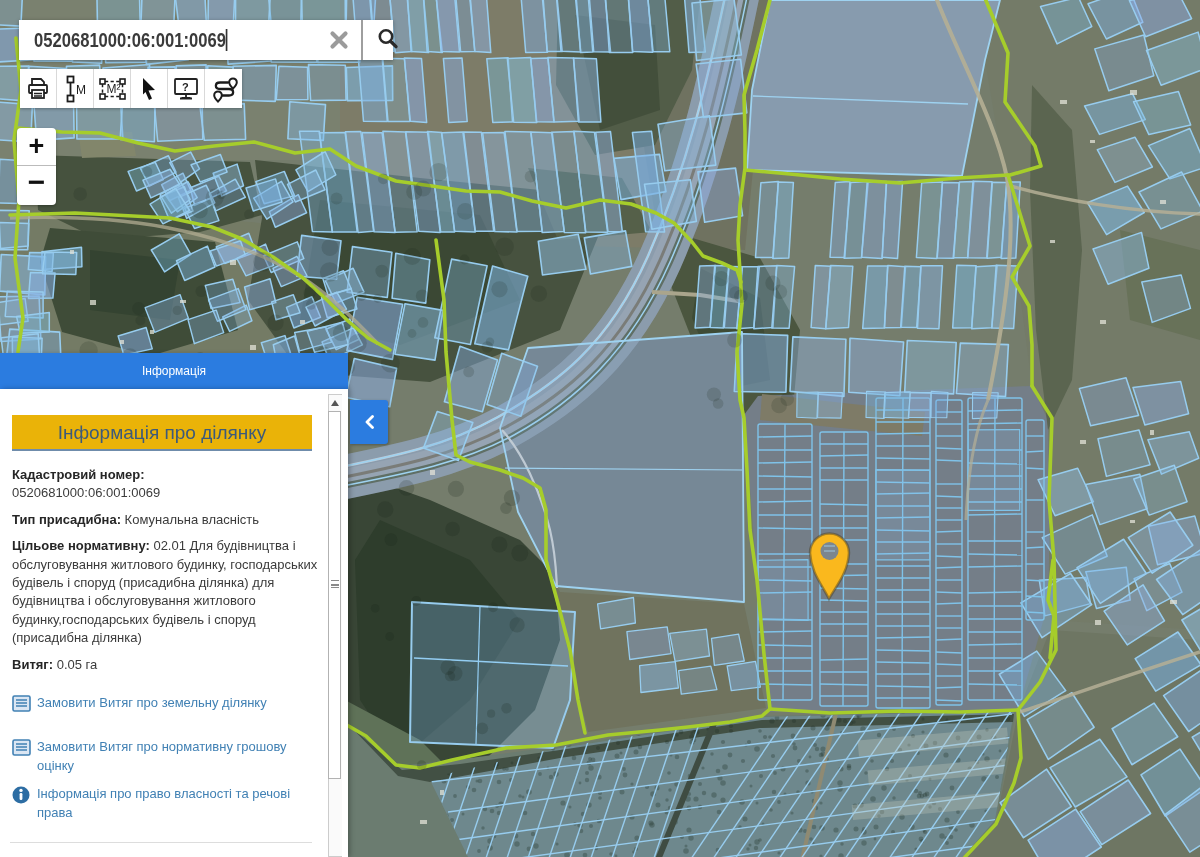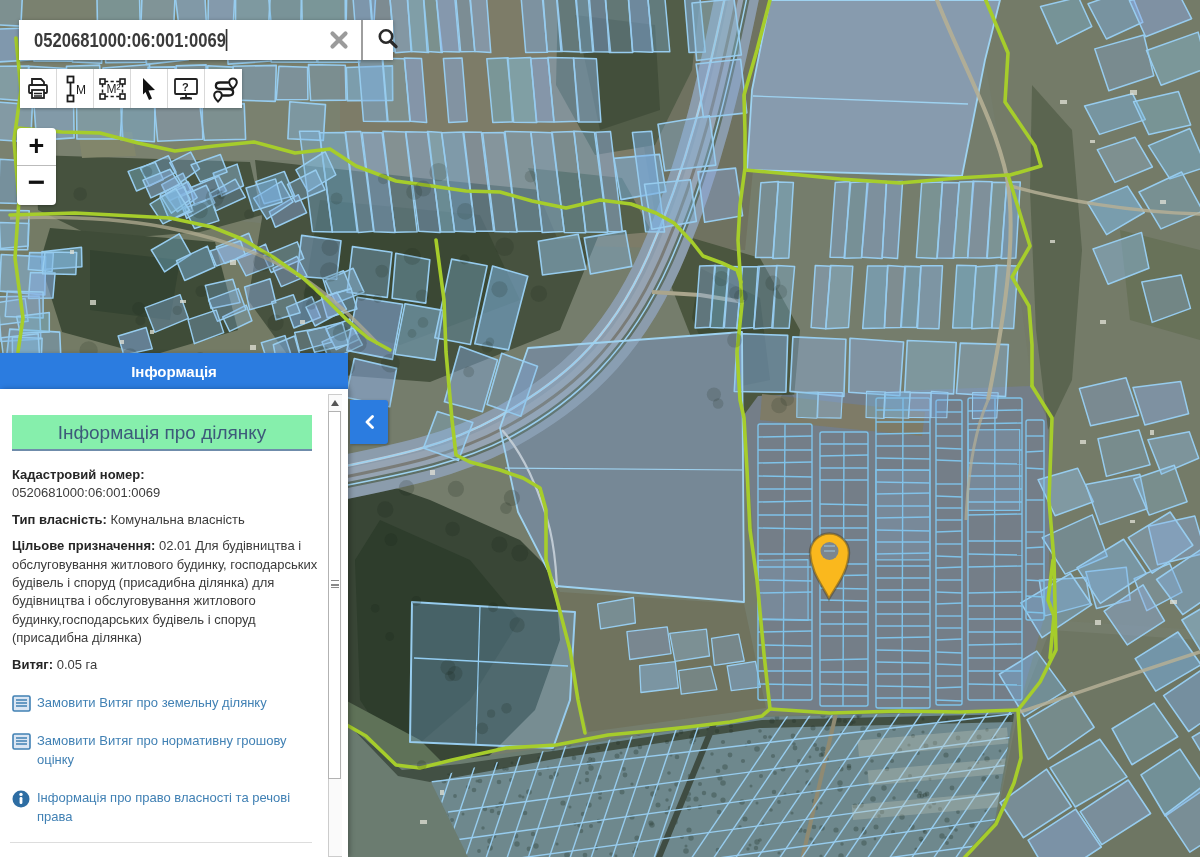--- a/index.html
+++ b/index.html
@@ -15,32 +15,32 @@
 
 #tbar{position:absolute;left:20px;top:69px;height:39px;background:#fff;box-shadow:0 1px 3px rgba(0,0,0,.3);display:flex}
 .tcell{width:37px;height:39px;border-right:1px solid #d9d9d9;display:flex;align-items:center;justify-content:center}
 .tcell:last-child{border-right:none}
 
 #zoom{position:absolute;left:17px;top:128px;width:39px;height:77px;background:#fff;border-radius:4px;box-shadow:0 1px 3px rgba(0,0,0,.3)}
 #zoom .zb{height:38px;display:flex;align-items:center;justify-content:center;font-size:27px;font-weight:700;color:#111}
 #zoom .zb:first-child{border-bottom:1px solid #bbb}
 #zoom .minus{font-size:30px;line-height:30px;padding-bottom:6px}
 
-#phead{position:absolute;left:0;top:353px;width:348px;height:36px;background:#2b7ce0;color:#fff;font-size:15px;font-weight:700;text-align:center;line-height:37px;box-shadow:0 1px 4px rgba(0,0,0,.3)}
+#phead{position:absolute;left:0;top:353px;width:348px;height:36px;background:#2b7ce0;color:#fff;font-size:12px;font-weight:400;text-align:center;line-height:37px;box-shadow:0 1px 4px rgba(0,0,0,.3)}
 #pbody{position:absolute;left:0;top:389px;width:348px;height:468px;background:#fff;box-shadow:2px 0 5px rgba(0,0,0,.28)}
 #collapse{position:absolute;left:350px;top:400px;width:38px;height:44px;background:#2b7ce0;border-radius:0 3px 3px 0;color:#fff;display:flex;align-items:center;justify-content:center;box-shadow:1px 1px 3px rgba(0,0,0,.3)}
 #collapse svg{display:block}
 
 #sbar{position:absolute;left:328px;top:394px;width:14px;height:463px;background:#fafafa;border:1px solid #ccc;border-right:none}
 #sthumb{position:absolute;left:328px;top:411px;width:13px;height:368px;background:#fff;border:1px solid #b2b2b2}
 #sgrip{position:absolute;left:331px;top:580px;width:8px;height:8px;border-top:1.5px solid #8a8a8a;border-bottom:1.5px solid #8a8a8a}
 #sgrip:before{content:"";position:absolute;left:0;top:3px;width:8px;height:1.5px;background:#8a8a8a}
 #sup{position:absolute;left:331px;top:400px;width:0;height:0;border-left:4px solid transparent;border-right:4px solid transparent;border-bottom:6px solid #555}
 
-#ptitle{position:absolute;left:12px;top:415px;width:300px;height:36px;background:#86efac;border-bottom:2px solid #6f8cab;color:#3d5a7a;font-size:19px;text-align:center;line-height:35px}
+#ptitle{position:absolute;left:12px;top:415px;width:300px;height:36px;background:#eab308;border-bottom:2px solid #6f8cab;color:#3d5a7a;font-size:19px;text-align:center;line-height:35px}
 #ptext{position:absolute;left:12px;top:466px;width:306px;color:#3b3b3b;font-size:13px;line-height:18.4px}
 #ptext b{color:#262626}
 #ptext .blk{margin-bottom:8px}
 .lnk{color:#4181b4}
 .icolnk{position:relative;padding-left:25px;display:block}
 .icolnk svg{position:absolute;left:0;top:1px}
 #hr{position:absolute;left:10px;top:842px;width:302px;height:1px;background:#ddd}
 </style></head>
 <body>
 <div id="stage">
@@ -1039,32 +1039,32 @@
 
 <div id="phead">Інформація</div>
 <div id="pbody"></div>
 <div id="sbar"></div>
     <div id="sthumb"></div>
     <div id="sgrip"></div>
     <div id="sup"></div>
 <div id="ptitle">Інформація про ділянку</div>
 <div id="ptext">
 <div class="blk"><b>Кадастровий номер:</b><br>0520681000:06:001:0069</div>
-<div class="blk"><b>Тип власність:</b> Комунальна власність</div>
-<div class="blk"><b>Цільове призначення:</b> 02.01 Для будівництва і обслуговування житлового будинку, господарських будівель і споруд (присадибна ділянка) для будівництва і обслуговування житлового будинку,господарських будівель і споруд (присадибна ділянка)</div>
+<div class="blk"><b>Тип присадибна:</b> Комунальна власність</div>
+<div class="blk"><b>Цільове нормативну:</b> 02.01 Для будівництва і обслуговування житлового будинку, господарських будівель і споруд (присадибна ділянка) для будівництва і обслуговування житлового будинку,господарських будівель і споруд (присадибна ділянка)</div>
 <div class="blk"><b>Витяг:</b> 0.05 га</div>
 <div class="blk lnk icolnk" style="margin-top:20px"><svg width="19" height="17" viewBox="0 0 19 17">
           <rect x="1" y="1" width="17" height="15" rx="1.5" fill="#dbe6f3" stroke="#4181b4" stroke-width="1.6"></rect>
           <path d="M4,5 h11 M4,8 h11 M4,11 h11" stroke="#4181b4" stroke-width="1.6"></path>
         </svg>Замовити Витяг про земельну ділянку</div>
-<div class="blk lnk icolnk" style="margin-top:20px"><svg width="19" height="17" viewBox="0 0 19 17">
+<div class="blk lnk icolnk" style="margin-top:26px"><svg width="19" height="17" viewBox="0 0 19 17">
           <rect x="1" y="1" width="17" height="15" rx="1.5" fill="#dbe6f3" stroke="#4181b4" stroke-width="1.6"></rect>
           <path d="M4,5 h11 M4,8 h11 M4,11 h11" stroke="#4181b4" stroke-width="1.6"></path>
         </svg>Замовити Витяг про нормативну грошову оцінку</div>
-<div class="blk lnk icolnk" style="margin-top:20px"><svg width="18" height="18" viewBox="0 0 18 18">
+<div class="blk lnk icolnk" style="margin-top:10px"><svg width="18" height="18" viewBox="0 0 18 18">
           <circle cx="9" cy="9" r="8.5" fill="#2d6da3"></circle>
           <rect x="7.6" y="7" width="2.8" height="7" rx="1.2" fill="#fff"></rect>
           <circle cx="9" cy="4.4" r="1.7" fill="#fff"></circle>
         </svg>Інформація про право власності та речові права</div>
 </div>
 <div id="hr"></div>
 <div id="collapse">
       <svg width="10" height="14" viewBox="0 0 10 14">
         <path d="M8.5,1.5 L3,7 L8.5,12.5" stroke="#fff" stroke-width="2.8" fill="none" stroke-linecap="round" stroke-linejoin="round"></path>
       </svg>

